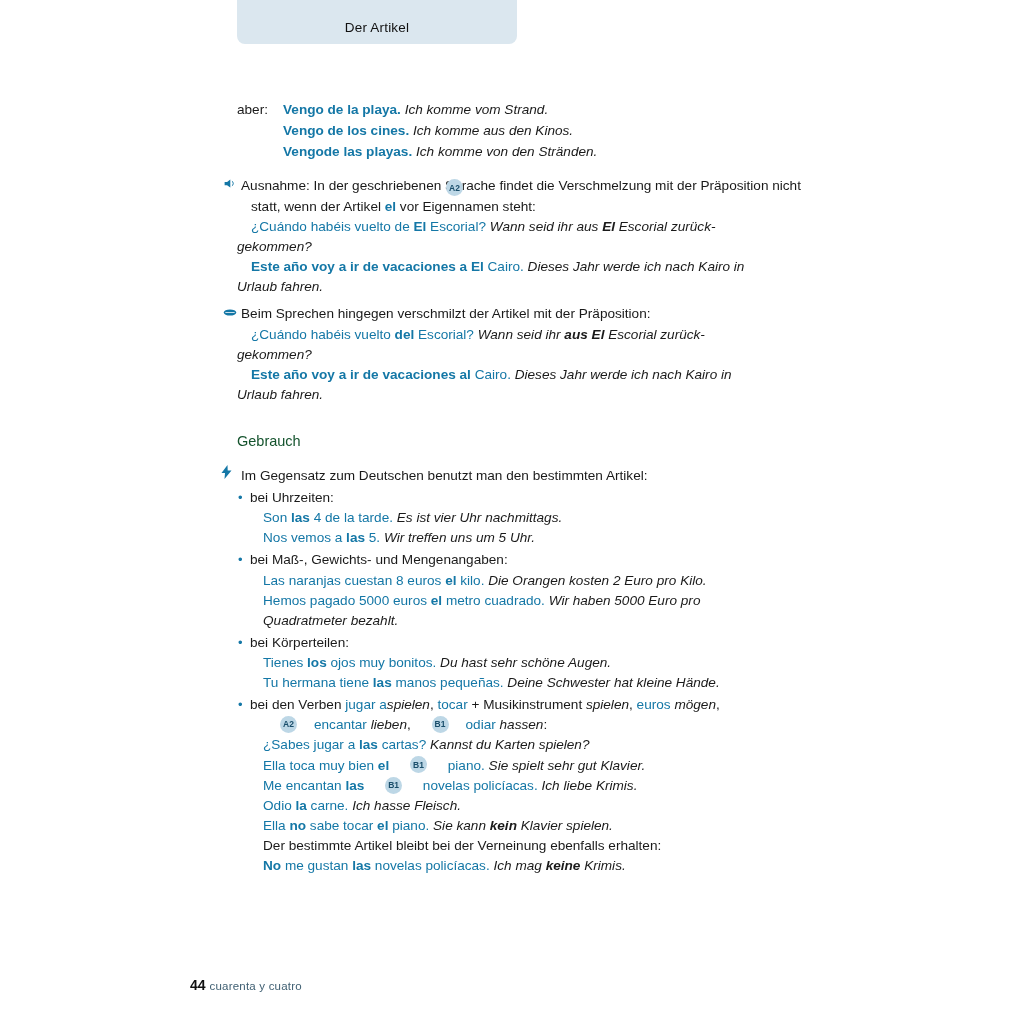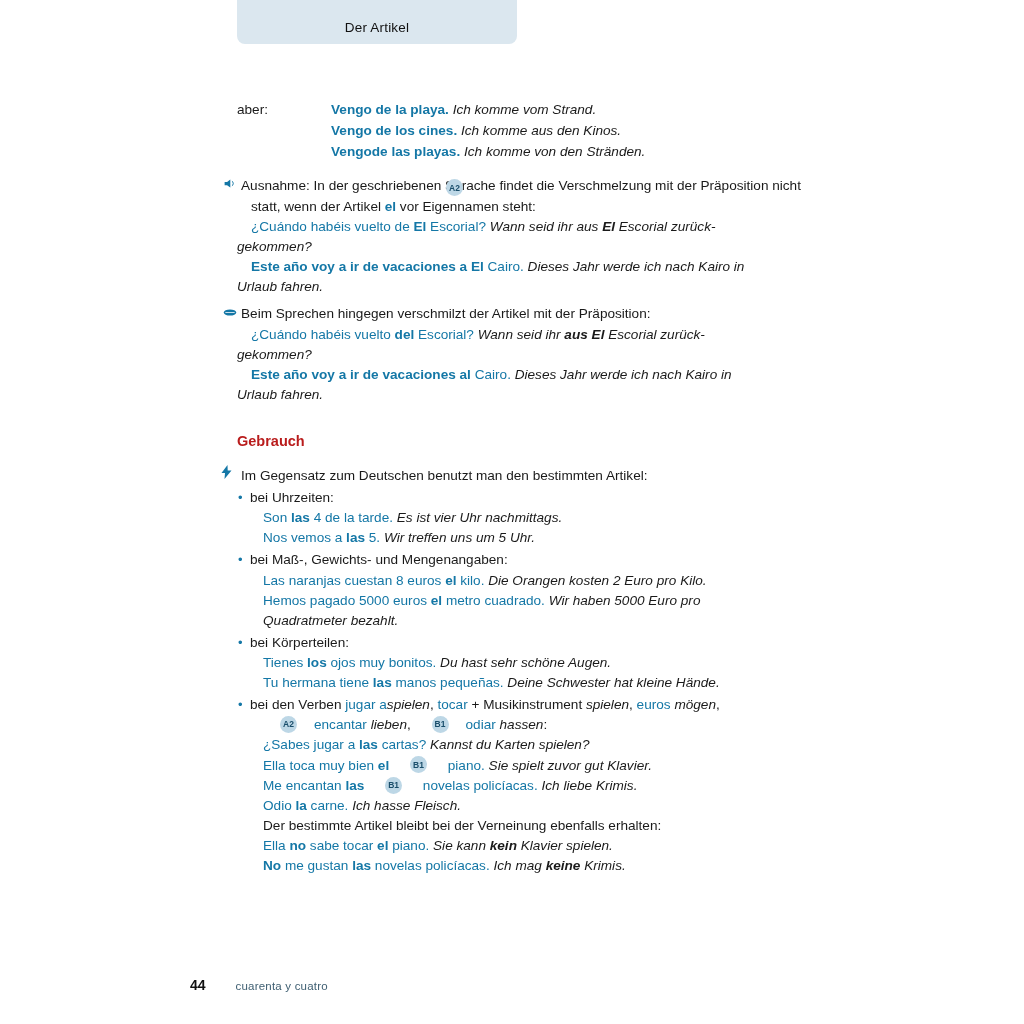--- a/index.html
+++ b/index.html
@@ -53,21 +53,20 @@
   .es { color: #1477a6; }
   .es-b { color: #1477a6; font-weight: bold; }
   .de { font-style: italic; color: #1a1a1a; }
   .de-b { font-style: italic; font-weight: bold; color: #1a1a1a; }
   .blk { color: #1a1a1a; }
 
   
   .aber-row {
     display: flex;
     align-items: flex-start;
-    gap: 48px;
   }
   .aber-label {
     width: 46px;
     flex: 0 0 46px;
     color: #1a1a1a;
   }
   .aber-lines > div { margin-bottom: 1px; }
 
   
   .badge {
@@ -105,23 +104,23 @@
   .hang {
     padding-left: 14px;
     text-indent: -14px;
   }
   .block-indent {
     padding-left: 14px;
   }
 
   h3.section {
     font-size: 14.5px;
-    font-weight: bold;
+    font-weight: normal;
     margin: 26px 0 3px 0;
-    color: #b91c1c;
+    color: #14532d;
   }
   p.body {
     margin: 0;
   }
 
   ul.bullets {
     list-style: none;
     margin: 0;
     padding: 0;
   }
@@ -143,21 +142,21 @@
   }
   .sub > div { margin-top: 0px; }
 
   
   .footer {
     position: absolute;
     left: 190px;
     top: 977px;
     display: flex;
     align-items: baseline;
-    gap: 30px;
+    gap: 4px;
   }
   .footer .pagenum {
     font-size: 14px;
     font-weight: bold;
     color: #111;
   }
   .footer .pagetext {
     font-size: 11.5px;
     color: #3f5f72;
     letter-spacing: 0.2px;
@@ -289,33 +288,33 @@
       <li>
         <span class="blk">bei den Verben </span><span class="es">jugar a</span><span class="de">spielen</span><span class="blk">, </span><span class="es">tocar</span><span class="blk"> + Musikinstrument </span><span class="de">spielen</span><span class="blk">, </span><span class="es">euros</span> <span class="de">mögen</span><span class="blk">,</span>
         <div class="sub" style="padding-left:13px;">
           <span class="badge">A2</span><span class="es">encantar</span> <span class="de">lieben</span><span class="blk">, </span><span class="badge">B1</span><span class="es">odiar</span> <span class="de">hassen</span><span class="blk">:</span>
         </div>
         <div class="sub" style="padding-left:13px;">
           <div>
             <span class="es">¿Sabes jugar a </span><span class="es-b">las</span><span class="es"> cartas?</span><span class="de"> Kannst du Karten spielen?</span>
           </div>
           <div>
-            <span class="es">Ella toca muy bien </span><span class="es-b">el</span> <span class="badge">B1</span><span class="es"> piano.</span><span class="de"> Sie spielt zuvor gut Klavier.</span>
+            <span class="es">Ella toca muy bien </span><span class="es-b">el</span> <span class="badge">B1</span><span class="es"> piano.</span><span class="de"> Sie spielt sehr gut Klavier.</span>
           </div>
           <div>
             <span class="es">Me encantan </span><span class="es-b">las</span> <span class="badge">B1</span><span class="es"> novelas policíacas.</span><span class="de"> Ich liebe Krimis.</span>
           </div>
           <div>
             <span class="es">Odio </span><span class="es-b">la</span><span class="es"> carne.</span><span class="de"> Ich hasse Fleisch.</span>
+          </div>
+          <div>
+            <span class="es">Ella </span><span class="es-b">no</span><span class="es"> sabe tocar </span><span class="es-b">el</span><span class="es"> piano.</span><span class="de"> Sie kann </span><span class="de-b">kein</span><span class="de"> Klavier spielen.</span>
           </div>
           <div style="margin-top:0px;">
             <span class="blk">Der bestimmte Artikel bleibt bei der Verneinung ebenfalls erhalten:</span>
-          </div>
-          <div>
-            <span class="es">Ella </span><span class="es-b">no</span><span class="es"> sabe tocar </span><span class="es-b">el</span><span class="es"> piano.</span><span class="de"> Sie kann </span><span class="de-b">kein</span><span class="de"> Klavier spielen.</span>
           </div>
           <div>
             <span class="es-b">No</span><span class="es"> me gustan </span><span class="es-b">las</span><span class="es"> novelas policíacas.</span><span class="de"> Ich mag </span><span class="de-b">keine</span><span class="de"> Krimis.</span>
           </div>
         </div>
       </li>
     </ul>
 
   </div>
 

